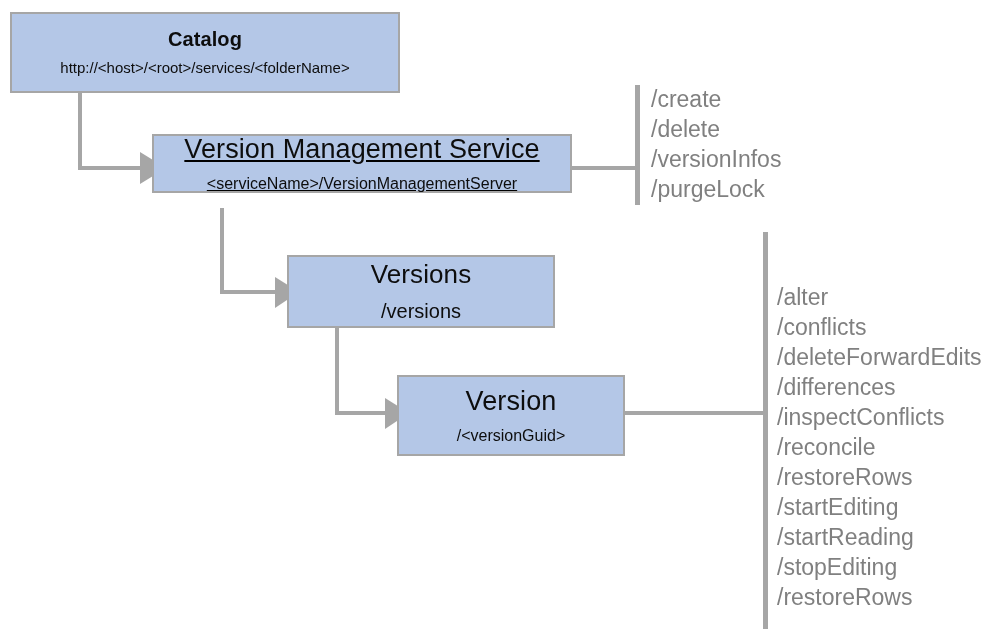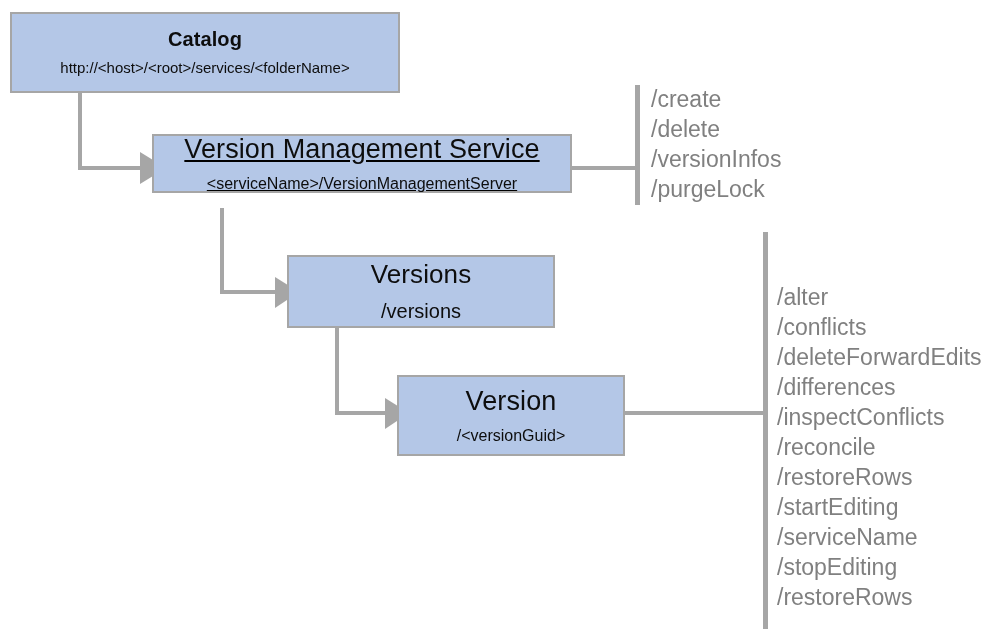--- a/index.html
+++ b/index.html
@@ -143,18 +143,18 @@
 
   <div class="op-list" id="ops-version">
       <span class="op-item">/alter</span>
       <span class="op-item">/conflicts</span>
       <span class="op-item">/deleteForwardEdits</span>
       <span class="op-item">/differences</span>
       <span class="op-item">/inspectConflicts</span>
       <span class="op-item">/reconcile</span>
       <span class="op-item">/restoreRows</span>
       <span class="op-item">/startEditing</span>
-      <span class="op-item">/serviceName</span>
+      <span class="op-item">/startReading</span>
       <span class="op-item">/stopEditing</span>
       <span class="op-item">/restoreRows</span>
     </div>
 
 </div>
 
 </body></html>

